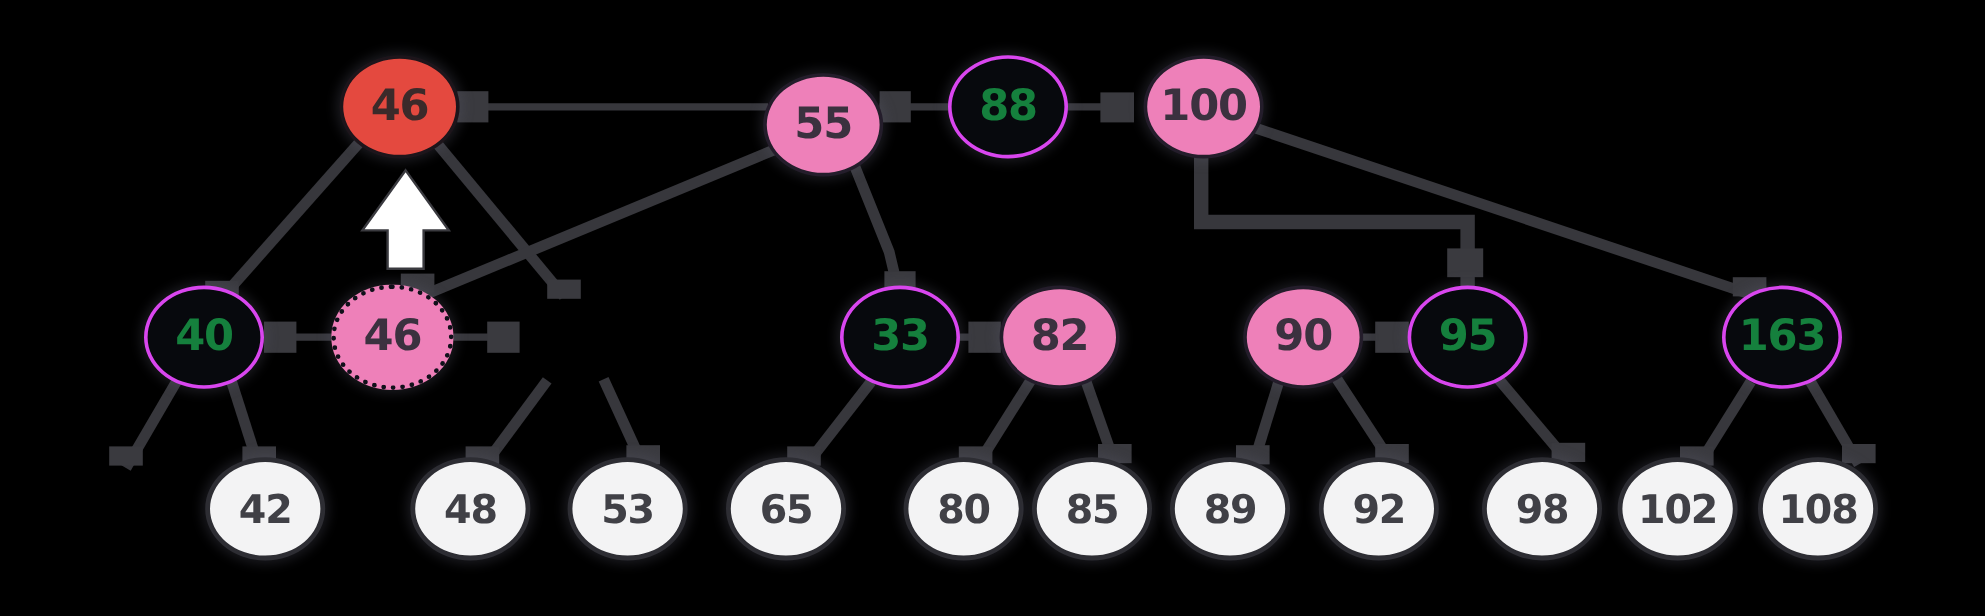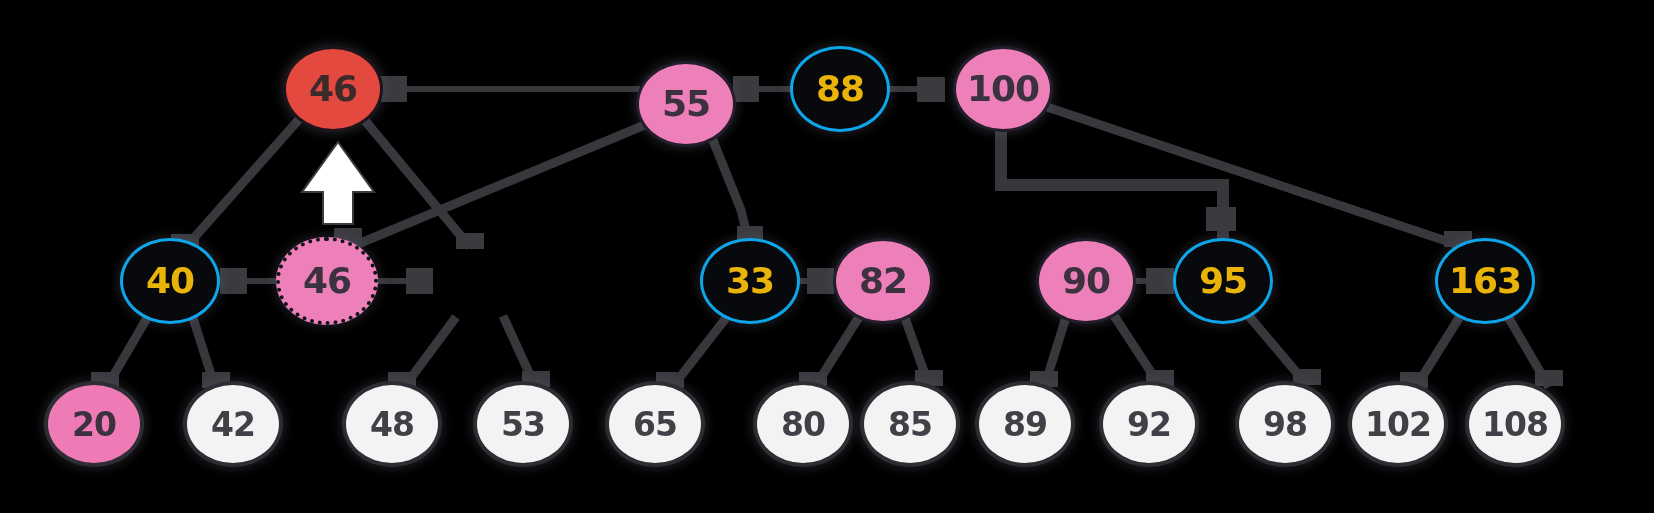--- a/index.html
+++ b/index.html
@@ -11,21 +11,21 @@
   .node{
     position:absolute;width:94px;height:80px;border-radius:50%;
     display:flex;align-items:center;justify-content:center;
     transform:translate(-50%,-50%);
     font-weight:bold;font-size:36px;letter-spacing:-1px;line-height:1;
     z-index:2;box-shadow:0 0 10px 3px rgba(95,95,110,0.28);
   }
   .leafsize{width:92px;height:78px;font-size:33px;}
   .red     {background:#e4493f;border:3px solid #1d151b;color:#3b2a2a;}
   .pink    {background:#ee80b9;border:3px solid #241d2b;color:#3b313f;}
-  .black   {background:#07090d;border:3px solid #0ea5e9;color:#eab308;}
+  .black   {background:#07090d;border:3px solid #d946ef;color:#15803d;}
   .dotted  {background:#ee80b9;border:4px dotted #10101a;color:#3b313f;}
   .leaf    {background:#f3f3f4;border:4px solid #2d2d33;color:#404046;}
   .leafpink{background:#ee7ab6;border:4px solid #2d2d33;color:#3b313f;}
 </style>
 </head>
 <body>
 
 <div id="canvas">
 
   <svg id="edges" width="1654" height="513" viewBox="0 0 1654 513">
@@ -95,22 +95,21 @@
   <div class="node pink" style="left:1003px;top:89px">100</div>
 
   <div class="node black" style="left:170px;top:281px">40</div>
   <div class="node dotted" style="left:327px;top:281px">46</div>
   <div class="node black" style="left:750px;top:281px">33</div>
   <div class="node pink" style="left:883px;top:281px">82</div>
   <div class="node pink" style="left:1086px;top:281px">90</div>
   <div class="node black" style="left:1223px;top:281px">95</div>
   <div class="node black" style="left:1485px;top:281px">163</div>
 
-  <div class="node leafsize leafpink" style="left:94px;top:424px">20</div>
-  <div class="node leafsize leaf" style="left:233px;top:424px">42</div>
+  <div class="node leafsize leaf" style="left:221px;top:424px">42</div>
   <div class="node leafsize leaf" style="left:392px;top:424px">48</div>
   <div class="node leafsize leaf" style="left:523px;top:424px">53</div>
   <div class="node leafsize leaf" style="left:655px;top:424px">65</div>
   <div class="node leafsize leaf" style="left:803px;top:424px">80</div>
   <div class="node leafsize leaf" style="left:910px;top:424px">85</div>
   <div class="node leafsize leaf" style="left:1025px;top:424px">89</div>
   <div class="node leafsize leaf" style="left:1149px;top:424px">92</div>
   <div class="node leafsize leaf" style="left:1285px;top:424px">98</div>
   <div class="node leafsize leaf" style="left:1398px;top:424px">102</div>
   <div class="node leafsize leaf" style="left:1515px;top:424px">108</div>

